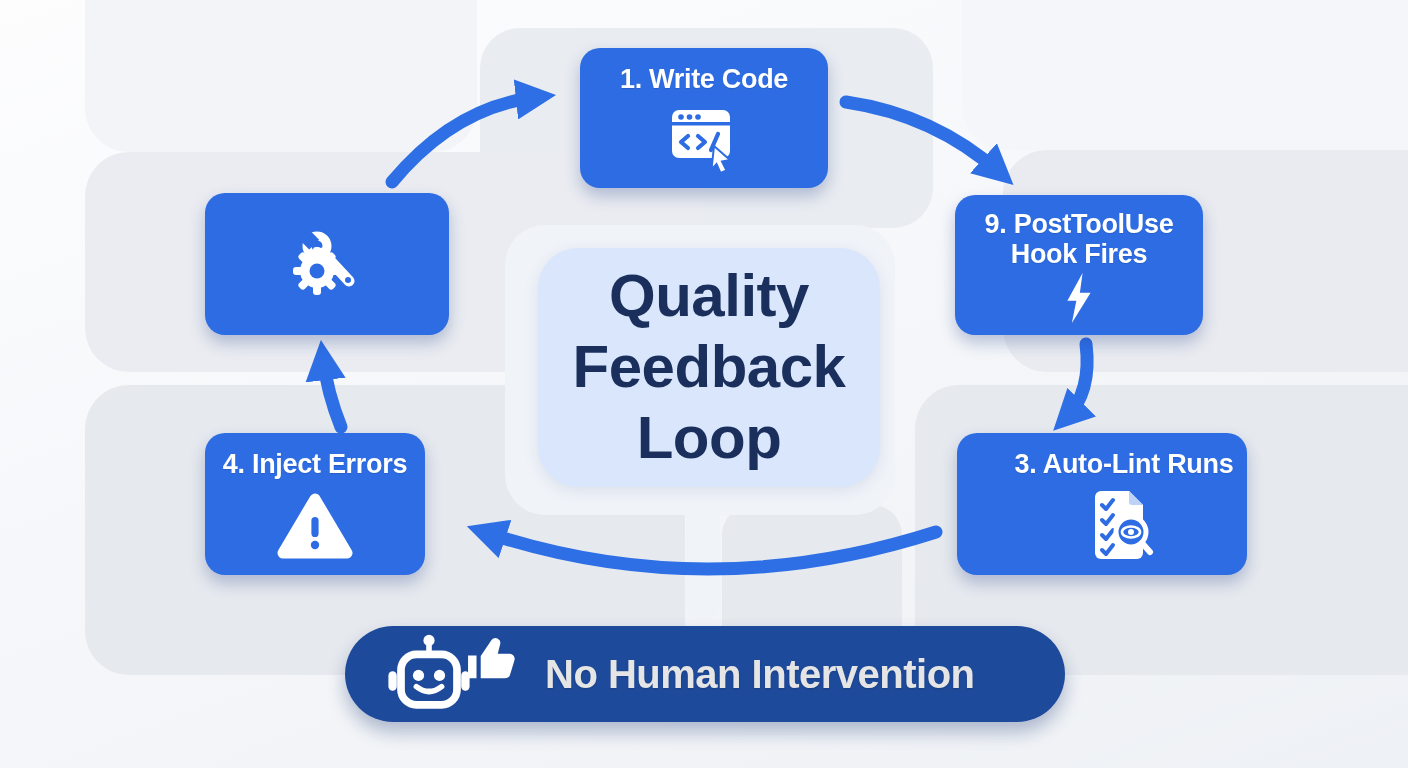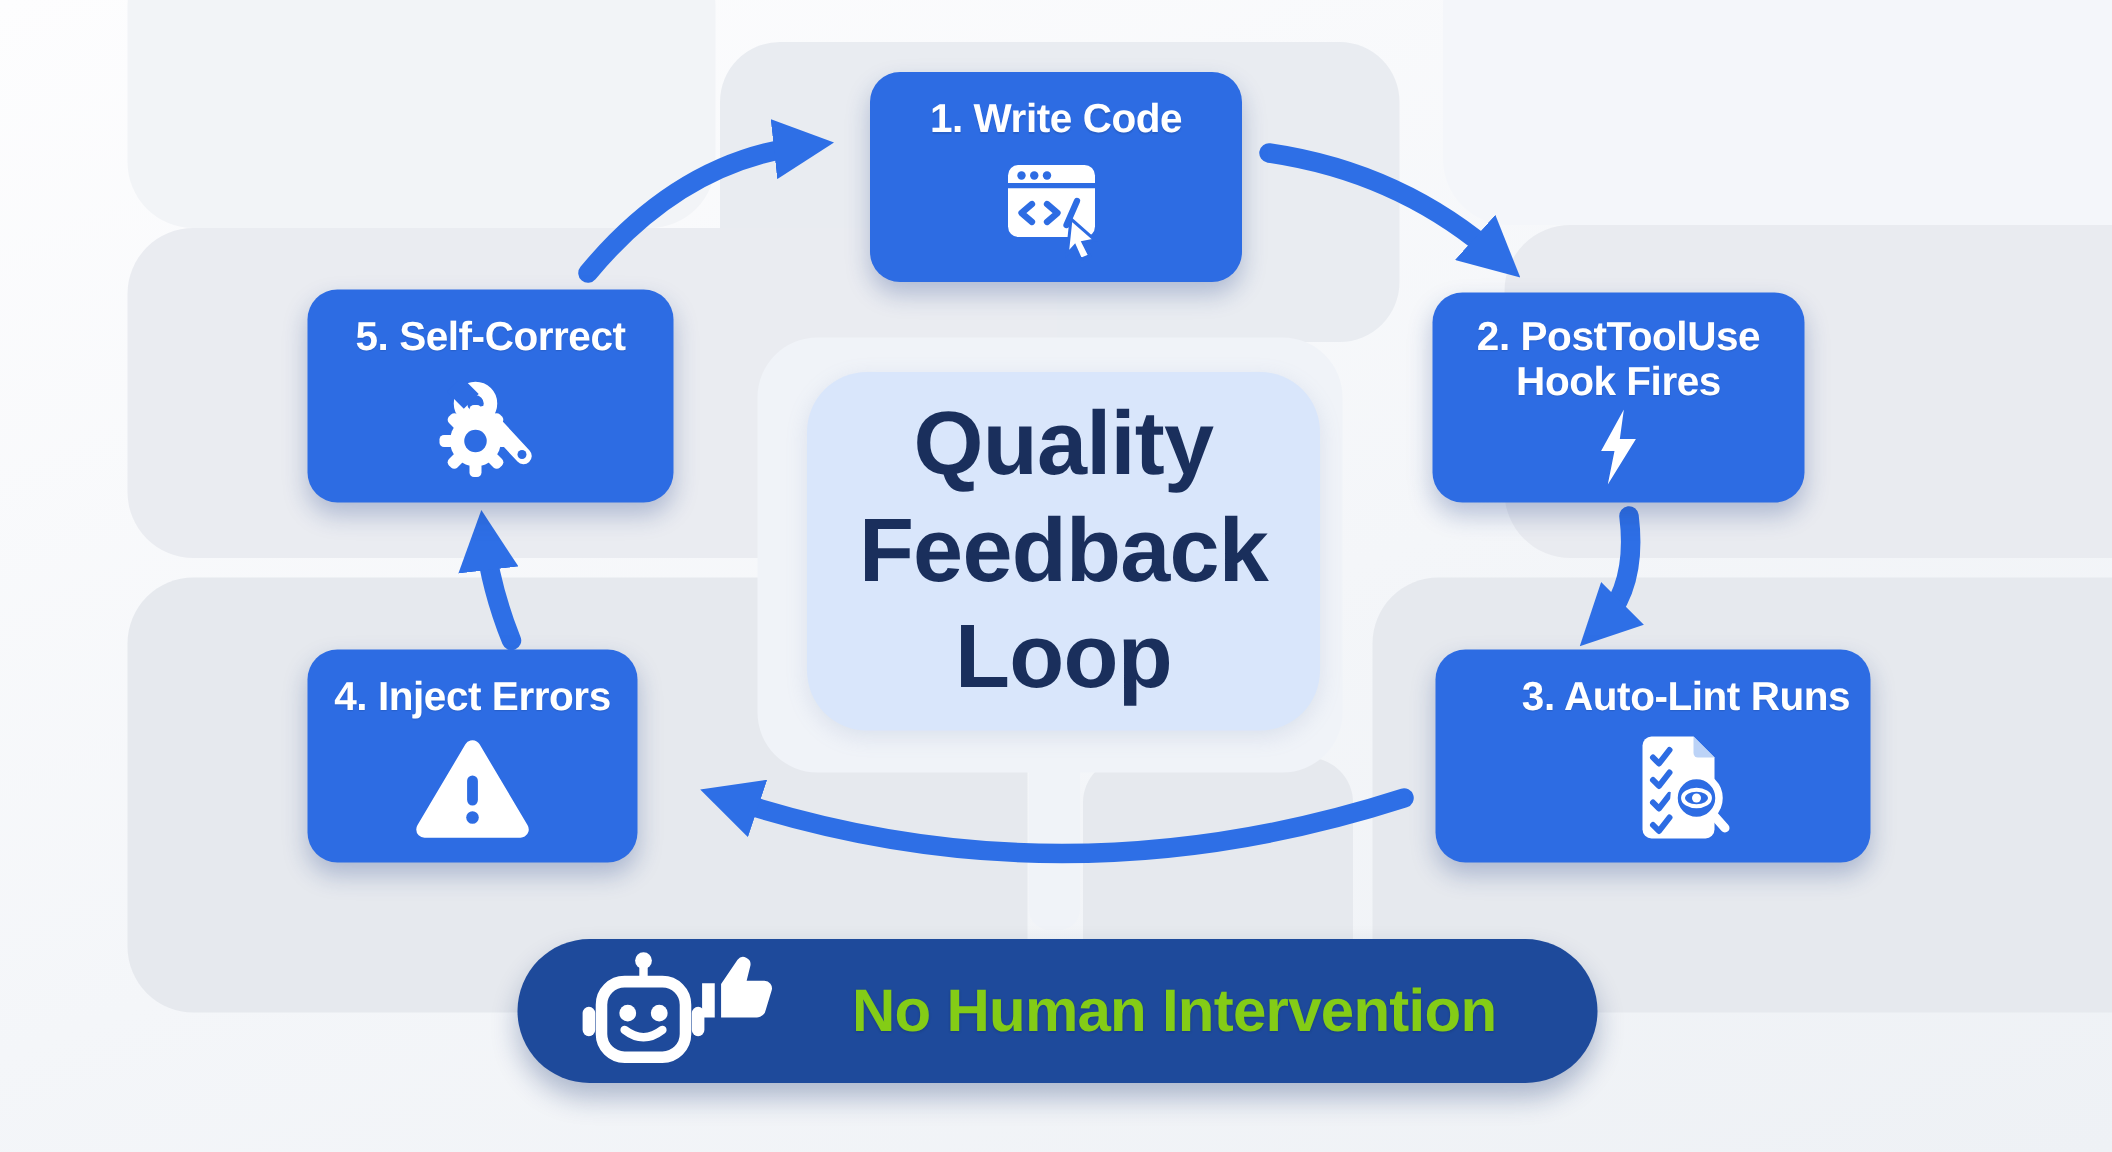--- a/index.html
+++ b/index.html
@@ -54,22 +54,22 @@
   .footer-pill{
     position:absolute;left:345px;top:626px;width:720px;height:96px;
     background:var(--footer-navy,#1e4a9b);border-radius:48px;
     display:flex;align-items:center;
     box-shadow:0 10px 18px rgba(18,45,110,.30);
   }
   .footer-pill .pill-icons{position:relative;width:200px;height:96px;flex:0 0 auto;}
   .robot{position:absolute;left:42px;top:7px;}
   .thumb{position:absolute;left:118px;top:5px;}
   .footer-pill .pill-text{
-    color:#84cc16;font-weight:700;font-size:40px;letter-spacing:-.5px;
-    text-shadow:0 1px 2px rgba(0,0,0,.18);white-space:nowrap;margin-left:23px;
+    color:#e5e5e5;font-weight:700;font-size:40px;letter-spacing:-.5px;
+    text-shadow:0 1px 2px rgba(0,0,0,.18);white-space:nowrap;
   }
 
   .arrows{position:absolute;left:0;top:0;}
 </style>
 </head>
 <body>
 
 <div class="canvas">
 
   <div class="panel p1"></div>
@@ -111,21 +111,21 @@
           <polyline points="20,28 13,34 20,40"></polyline>
           <polyline points="30,28 37,34 30,40"></polyline>
           <line x1="43" y1="42" x2="50" y2="26"></line>
         </g>
         <polygon points="46,38 62,52 54,53.5 58.5,62.5 52.5,65 48.5,56 43.5,61.5" fill="#fff" stroke="var(--node-blue,#2d6ce3)" stroke-width="2"></polygon>
       </svg>
     </div>
   </div>
 
   <div class="node n2">
-    <div class="title">2. PostToolUse Hook Fires</div>
+    <div class="title">9. PostToolUse Hook Fires</div>
     <div class="icon">
       <svg width="34" height="50" viewBox="0 0 36 56">
         <polygon points="22,0 5,31 15,31 10,56 31,22 19,22" fill="#fff"></polygon>
       </svg>
     </div>
   </div>
 
   <div class="node n3">
     <div class="title">3. Auto-Lint Runs</div>
     <div class="icon">
@@ -151,21 +151,20 @@
     <div class="icon">
       <svg width="78" height="68" viewBox="0 0 78 68">
         <polygon points="39,6 71,60 7,60" fill="#fff" stroke="#fff" stroke-width="11" stroke-linejoin="round"></polygon>
         <rect x="35.4" y="24" width="7.2" height="20" rx="3.6" fill="var(--node-blue,#2d6ce3)"></rect>
         <circle cx="39" cy="52" r="4.2" fill="var(--node-blue,#2d6ce3)"></circle>
       </svg>
     </div>
   </div>
 
   <div class="node n5">
-    <div class="title">5. Self-Correct</div>
     <div class="icon">
       <svg width="72" height="66" viewBox="0 0 72 66">
         <g fill="#fff">
           <g transform="translate(26,40)">
             <g>
               <rect x="-4" y="-24" width="8" height="10" rx="3"></rect>
               <rect x="-4" y="-24" width="8" height="10" rx="3" transform="rotate(45)"></rect>
               <rect x="-4" y="-24" width="8" height="10" rx="3" transform="rotate(90)"></rect>
               <rect x="-4" y="-24" width="8" height="10" rx="3" transform="rotate(135)"></rect>
               <rect x="-4" y="-24" width="8" height="10" rx="3" transform="rotate(180)"></rect>

